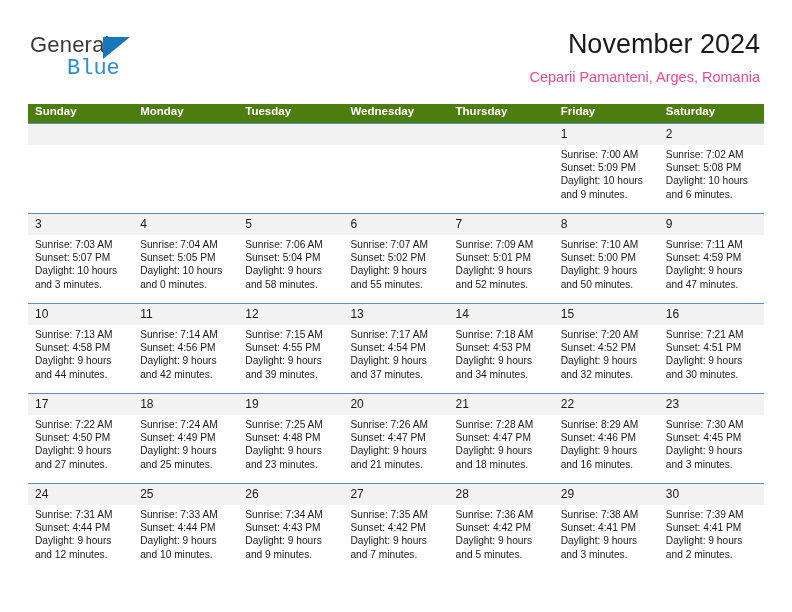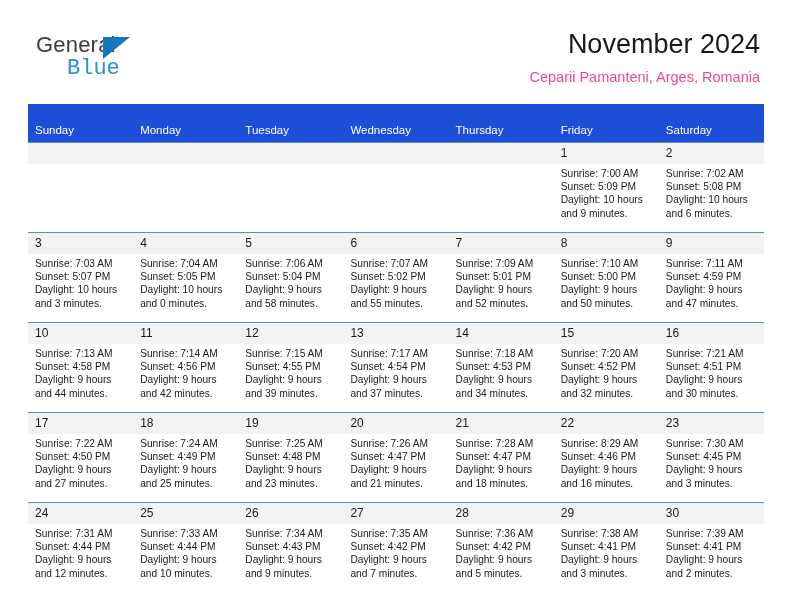--- a/index.html
+++ b/index.html
@@ -31,21 +31,21 @@
   }
   .brand {
     position: absolute;
     left: 30px;
     top: 32px;
     width: 210px;
     height: 52px;
   }
   .brand-general {
     position: absolute;
-    left: 6px;
+    left: 0;
     top: 0;
     font-size: 22px;
     color: #3b3b3b;
     letter-spacing: 0.2px;
     font-family: "Liberation Sans", sans-serif;
   }
   .brand-tri {
     position: absolute;
     left: 73px;
     top: 5px;
@@ -88,26 +88,26 @@
   
   .calendar {
     position: absolute;
     left: 28px;
     top: 104px;
     width: 736px;
     border-collapse: collapse;
     table-layout: fixed;
   }
   .calendar th {
-    background: #1d4ed8;
+    background: #4d7c0f;
     color: #ffffff;
     font-size: 11.5px;
-    font-weight: normal;
+    font-weight: bold;
     text-align: left;
-    padding: 20px 0 6px 7px;
+    padding: 1px 0 6px 7px;
     height: 10px;
     box-sizing: border-box;
     border: none;
   }
   .calendar td {
     width: 105.14px;
     height: 89px;
     vertical-align: top;
     padding: 0;
     border-top: 1px solid #5b8fc4;

